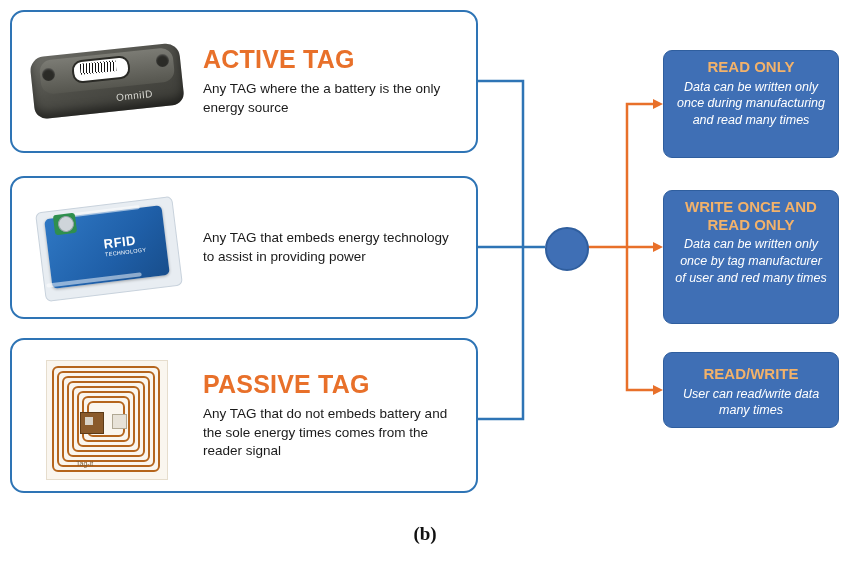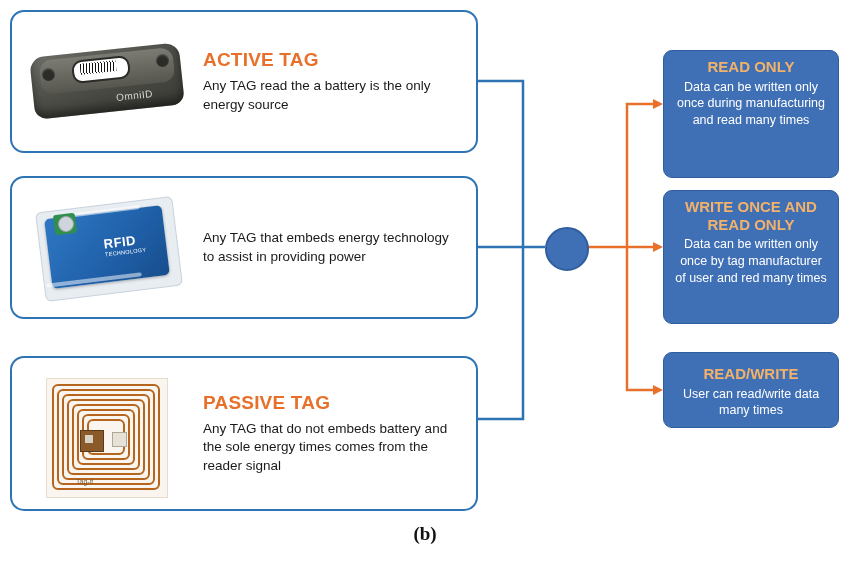--- a/index.html
+++ b/index.html
@@ -37,34 +37,34 @@
     flex: 0 0 175px;
     position: relative;
   }
   .tag-card .txt {
     flex: 1 1 auto;
     padding-left: 6px;
     padding-right: 6px;
   }
   .tag-title {
     color: #e8702a;
-    font-size: 19px;
+    font-size: 25px;
     font-weight: 700;
     letter-spacing: 0.2px;
     margin-bottom: 6px;
   }
   .tag-desc {
     color: #1a1a1a;
     font-size: 13.5px;
     line-height: 1.38;
   }
 
   #card-active   { left: 10px;  top: 10px;  width: 468px; height: 143px; }
   #card-semi     { left: 10px;  top: 176px; width: 468px; height: 143px; }
-  #card-passive  { left: 10px;  top: 356px; width: 468px; height: 155px; }
+  #card-passive  { left: 10px;  top: 338px; width: 468px; height: 155px; }
 
   
   .mode-box {
     position: absolute;
     box-sizing: border-box;
     background: #3f6fb5;
     border: 1px solid #2f5e9e;
     border-radius: 9px;
     color: #ffffff;
     text-align: center;
@@ -74,23 +74,24 @@
     color: #f3b26a;
     font-size: 15px;
     font-weight: 700;
     line-height: 1.18;
     margin-bottom: 3px;
   }
   .mode-desc {
     font-size: 12.5px;
     line-height: 1.33;
     color: #ffffff;
-  }
-
-  #box-read-only      { left: 663px; top: 50px;  width: 176px; height: 128px; }
+    font-style: italic;
+  }
+
+  #box-read-only      { left: 663px; top: 50px;  width: 176px; height: 108px; }
   #box-write-once     { left: 663px; top: 190px; width: 176px; height: 134px; }
   #box-read-write     { left: 663px; top: 352px; width: 176px; height: 76px;  padding-top: 12px;}
 
   
   #hub {
     position: absolute;
     left: 545px;
     top: 227px;
     width: 40px;
     height: 40px;
@@ -334,21 +335,21 @@
         <div class="face"></div>
         <div class="hole-l"></div>
         <div class="hole-r"></div>
         <div class="window"></div>
         <div class="barcode"></div>
         <div class="brand">OmniID</div>
       </div>
     </div>
     <div class="txt">
       <div class="tag-title">ACTIVE TAG</div>
-      <div class="tag-desc">Any TAG read the a battery is the only energy source</div>
+      <div class="tag-desc">Any TAG where the a battery is the only energy source</div>
     </div>
   </div>
 
   <div class="tag-card" id="card-semi">
     <div class="thumb">
       <div class="art-semi">
         <div class="sleeve"></div>
         <div class="card"></div>
         <div class="topline"></div>
         <div class="chip"></div>

